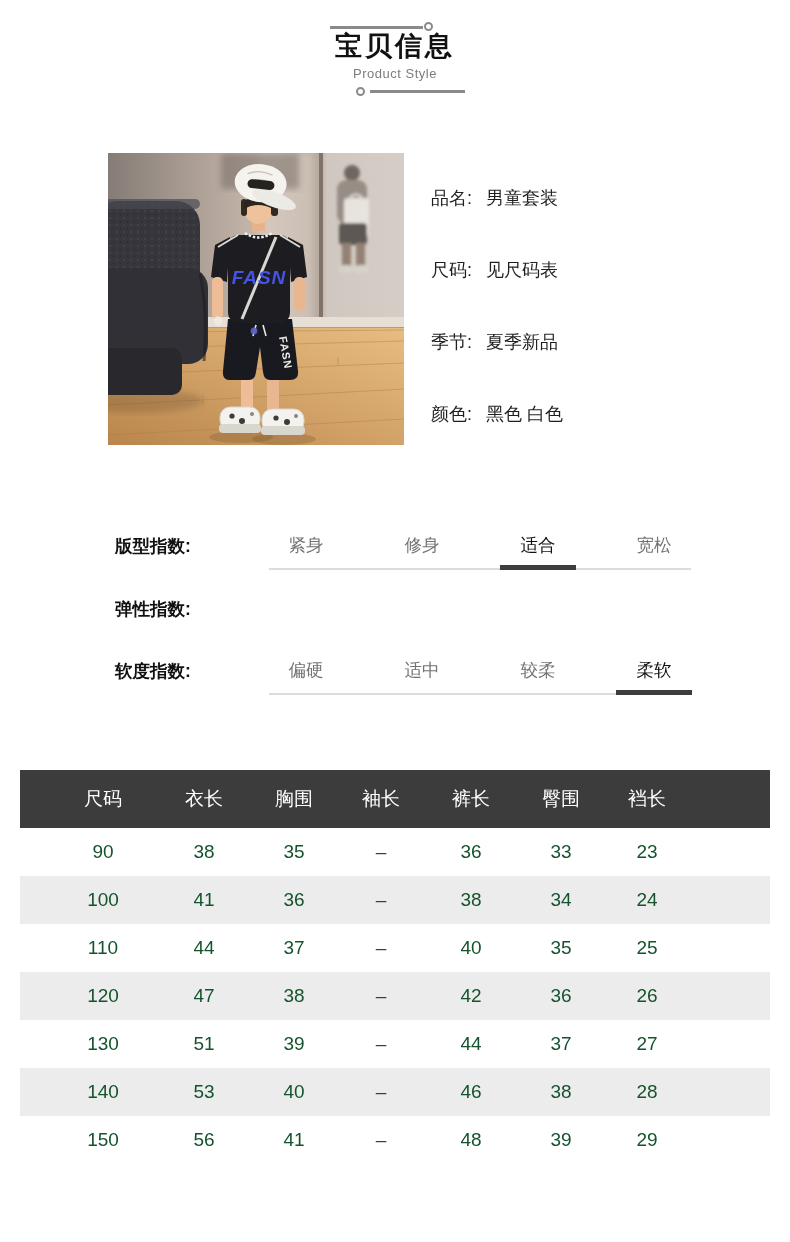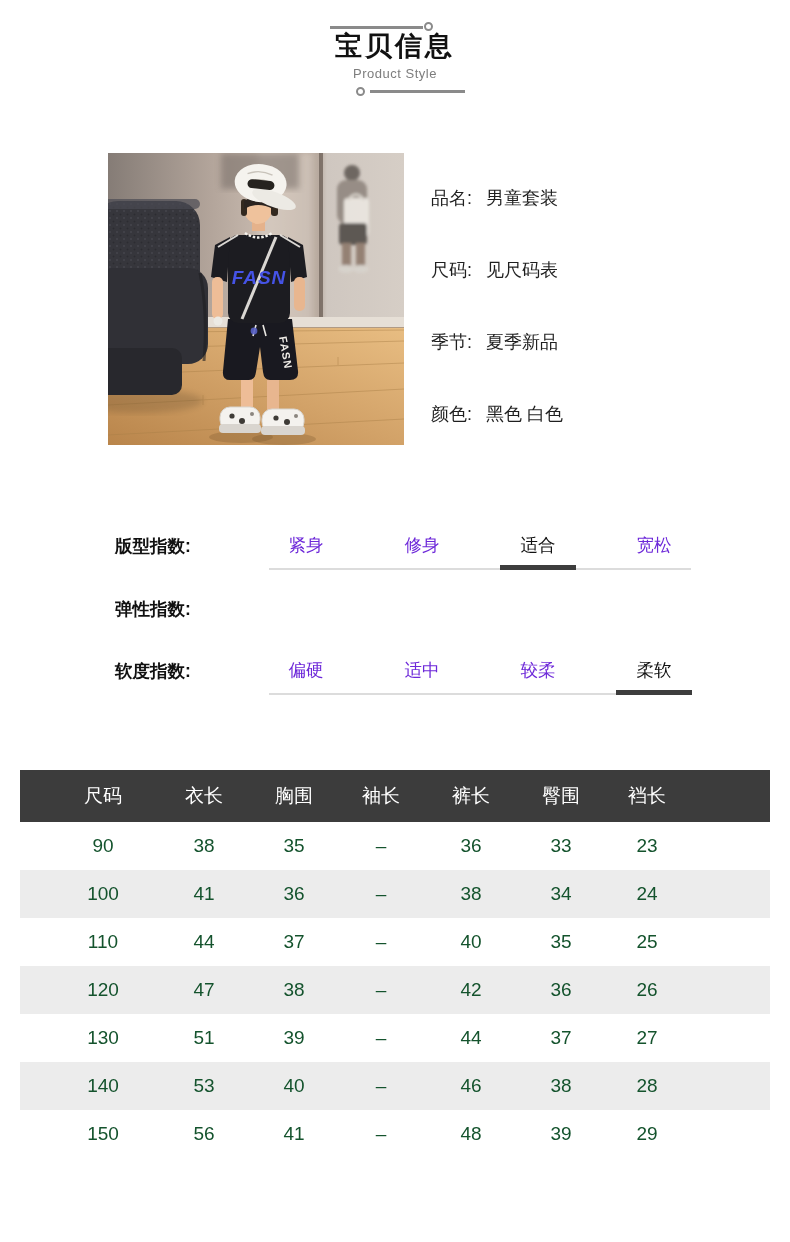--- a/index.html
+++ b/index.html
@@ -26,31 +26,31 @@
   .info-row { position:absolute; left:431px; font-size:18px; color:#1f1f1f; white-space:nowrap; }
   .info-label { margin-right:14px; }
 
   
   .index-row { position:absolute; left:115px; width:576px; display:flex; align-items:flex-start;gap:32px; }
   .index-label { width:122px; font-size:17.5px; font-weight:600; color:#111; padding-top:1px; }
   .opts {
     flex:1; display:flex; justify-content:space-between;
     border-bottom:2px solid #dcdcdc; padding-bottom:11px;
   }
-  .opt { width:74px; text-align:center; font-size:17.5px; color:#6d28d9; position:relative; }
+  .opt { width:74px; text-align:center; font-size:17.5px; color:#737373; position:relative; }
   .opt.selected { color:#111; }
   .opt.selected::after {
     content:""; position:absolute; left:50%; transform:translateX(-50%);
     bottom:-13px; width:76px; height:5px; background:#3d3d3d;
   }
 
   
   .size-table { position:absolute; left:20px; top:770px; width:750px; }
   .sz-row { position:relative; width:750px; }
-  .sz-head { height:52px; background:#3c3c3c; }
+  .sz-head { height:58px; background:#3c3c3c; }
   .sz-body-row { height:48px; }
   .sz-body-row.stripe { background:#ececec; }
   .sz-cell {
     position:absolute; width:84px; text-align:center; top:50%; transform:translateY(-50%);
     font-size:19px; color:#14532d;
   }
   .sz-head .sz-cell { color:#ffffff; }
   .c0{left:41px;} .c1{left:142px;} .c2{left:232px;} .c3{left:319px;}
   .c4{left:409px;} .c5{left:499px;} .c6{left:585px;}
 </style>

